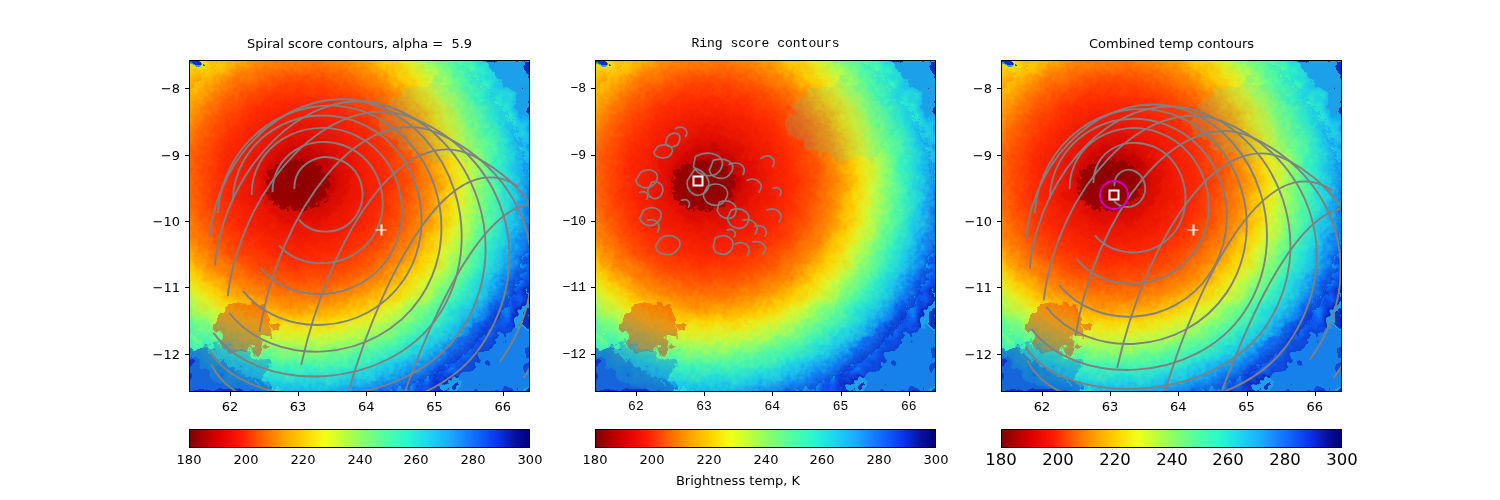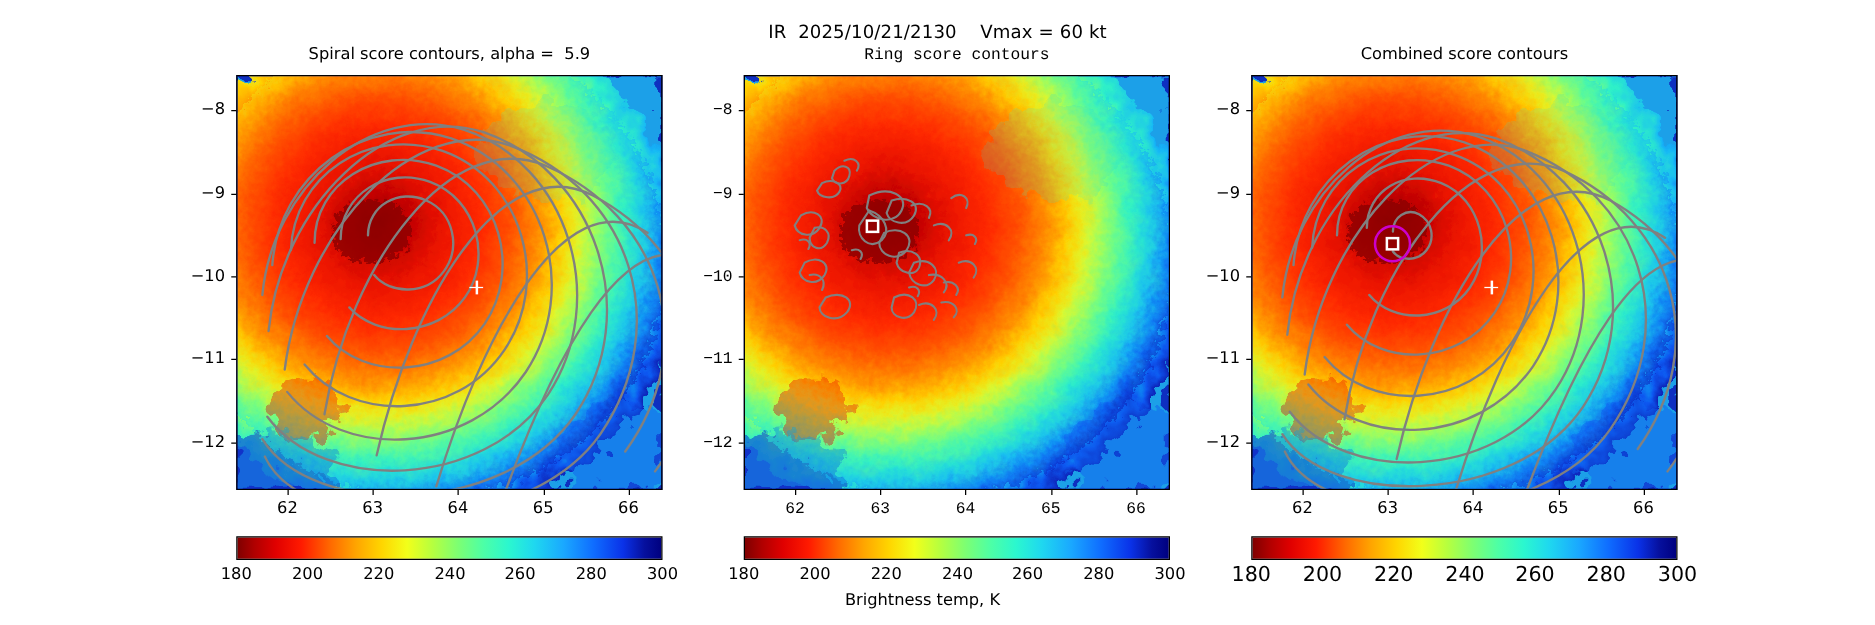--- a/index.html
+++ b/index.html
@@ -55,21 +55,20 @@
   .mark-square{position:absolute;width:11px;height:11px;border:2px solid #fff;
                box-sizing:border-box;transform:translate(-50%,-50%);}
   .mark-circle{position:absolute;border:2.2px solid #cc00cc;border-radius:50%;
                box-sizing:border-box;transform:translate(-50%,-50%);}
 </style>
 </head>
 <body>
 
 <div class="figure">
 
-  <div class="suptitle">IR  2025/10/21/2130    Vmax = 60 kt</div>
 
   <div class="panel p0">
     <div class="ptitle">Spiral score contours, alpha =  5.9</div>
     <div class="frame">
       <svg class="sat" viewBox="0 0 341 332" preserveAspectRatio="none">
         <defs>
           <radialGradient id="stormA" cx="41%" cy="42%" r="62%">
             <stop offset="0%" stop-color="#8e0000"></stop>
             <stop offset="9%" stop-color="#c00000"></stop>
             <stop offset="20%" stop-color="#ea1400"></stop>
@@ -217,21 +216,21 @@
     <span class="ytick" style="top:68.5%;">−11</span>
     <span class="ytick" style="top:88.5%;">−12</span>
     <i class="ytickmark" style="top:8.5%"></i>
     <i class="ytickmark" style="top:28.5%"></i>
     <i class="ytickmark" style="top:48.5%"></i>
     <i class="ytickmark" style="top:68.5%"></i>
     <i class="ytickmark" style="top:88.5%"></i>
   </div>
 
   <div class="panel p2">
-    <div class="ptitle">Combined score contours</div>
+    <div class="ptitle">Combined temp contours</div>
     <div class="frame">
       <svg class="sat" viewBox="0 0 341 332" preserveAspectRatio="none">
         <rect width="341" height="332" fill="#0e2fc0"></rect>
         <g filter="url(#grain2)">
           <rect width="341" height="332" fill="#1aa0e8"></rect>
           <ellipse cx="150" cy="150" rx="210" ry="205" fill="url(#stormA)"></ellipse>
           <ellipse cx="55" cy="268" rx="30" ry="24" fill="#ef2000"></ellipse>
           <ellipse cx="250" cy="60" rx="55" ry="40" fill="#35d8c8" opacity=".35"></ellipse>
           <ellipse cx="305" cy="300" rx="45" ry="40" fill="#1060ee" opacity=".5"></ellipse>
           <ellipse cx="30" cy="320" rx="50" ry="35" fill="#0d35d0" opacity=".55"></ellipse>

